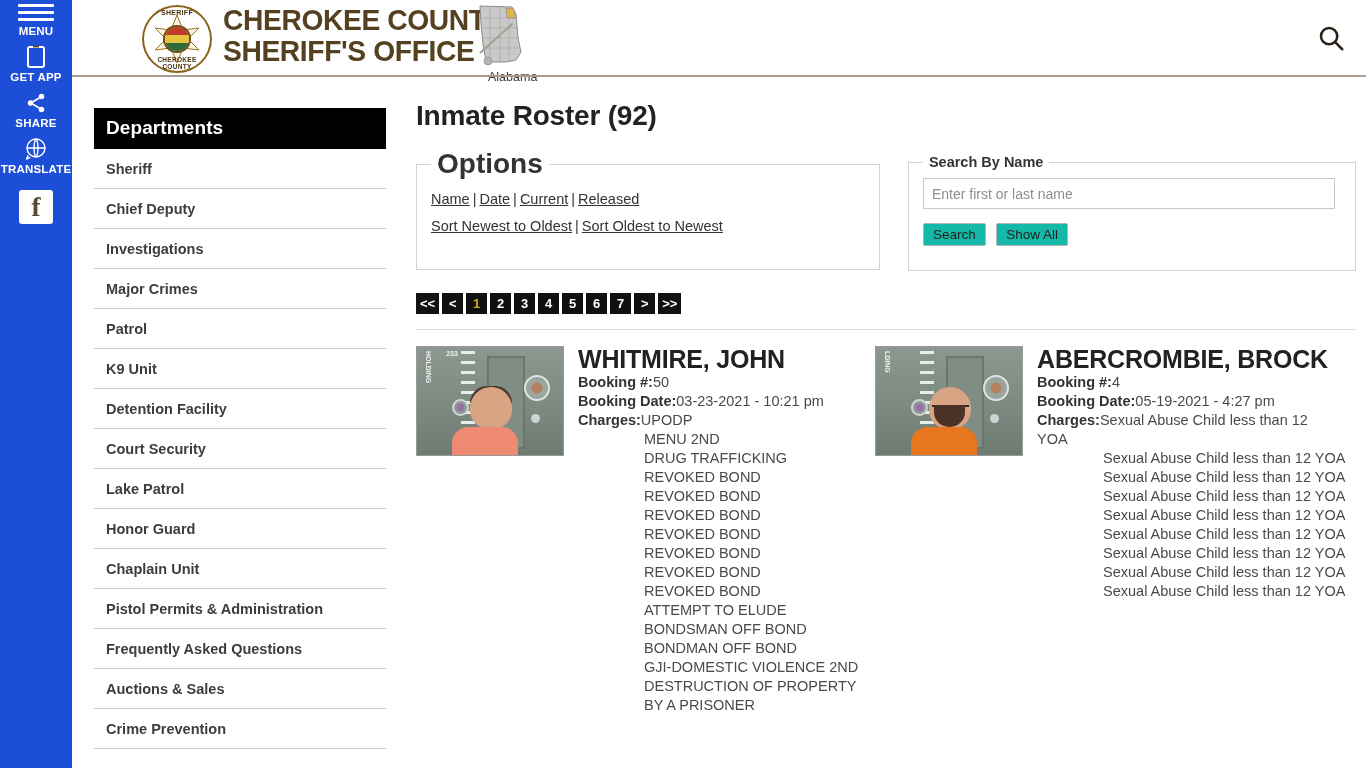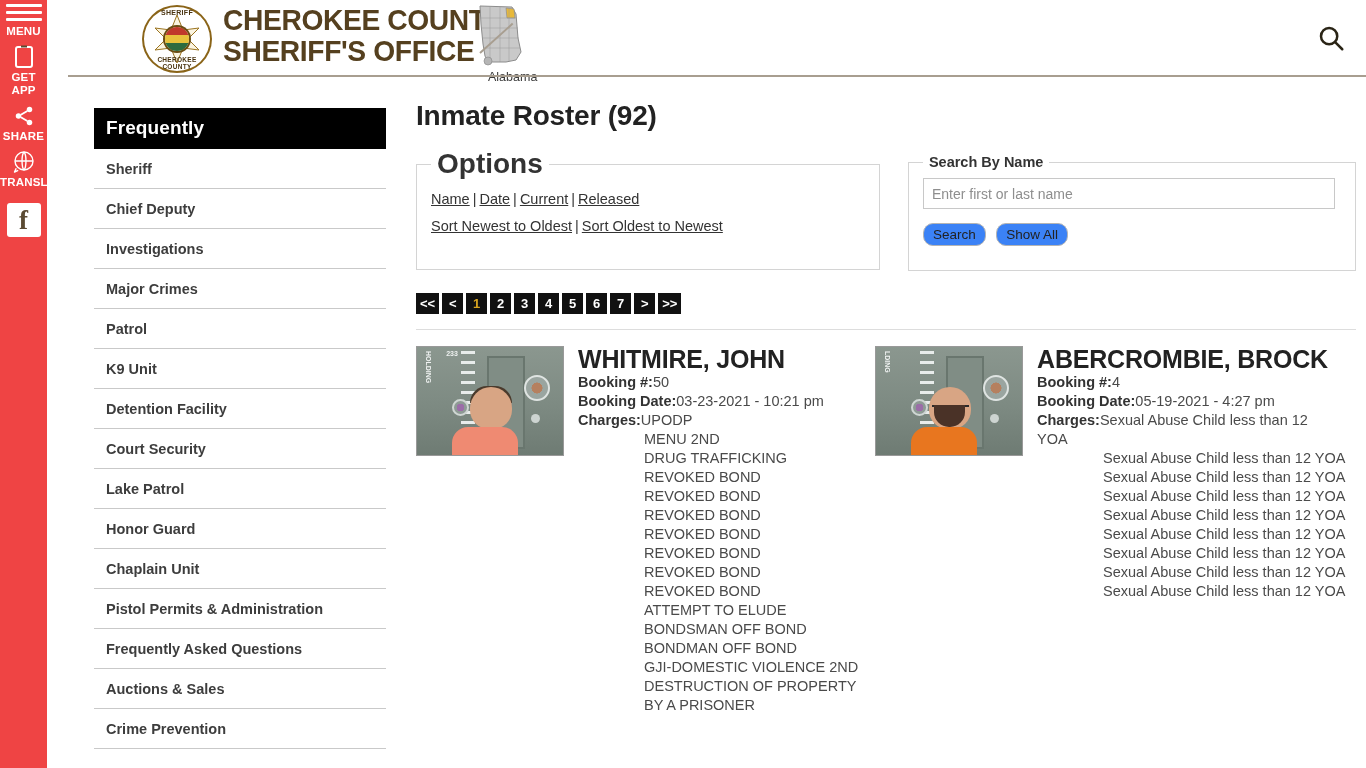--- a/index.html
+++ b/index.html
@@ -6,22 +6,22 @@
   html, body {
     width: 1366px; height: 768px;
     overflow: hidden;
     background: #ffffff;
     font-family: "Liberation Sans", sans-serif;
   }
 
   
   .rail {
     position: absolute; left: 0; top: 0;
-    width: 47px; height: 768px;
-    background: #ef4444;
+    width: 72px; height: 768px;
+    background: #1d4ed8;
     color: #ffffff;
     text-align: center;
     z-index: 30;
   }
   .rail-item { margin-top: 6px; cursor: pointer; }
   .rail-item:first-child { margin-top: 4px; }
   .rail-label {
     font-size: 11.5px;
     font-weight: bold;
     letter-spacing: .2px;
@@ -148,23 +148,23 @@
     width: 412px; height: 31px;
     border: 1px solid #c8c8c8;
     font-size: 14px; padding: 0 8px; color: #333;
     margin-top: 2px;
   }
   .name-input::placeholder { color: #8e8e8e; }
   .btnrow { margin-top: 14px; }
   .gbtn {
     font-family: "Liberation Sans", sans-serif;
     font-size: 13.5px; color: #222;
-    background: #3b82f6;
+    background: #14b8a6;
     border: 1px solid #b4b4b4;
-    border-radius: 10px;
+    border-radius: 2px;
     padding: 3px 9px; cursor: pointer;
     margin-right: 6px;
   }
 
   
   .pager { margin-top: 22px; display: flex; gap: 3px; }
   .pg {
     background: #111111; color: #ffffff;
     min-width: 21px; height: 21px;
     font-size: 13px; font-weight: bold;
@@ -336,21 +336,21 @@
     <svg width="30" height="30" viewBox="0 0 24 24" fill="none" stroke="#2a2416" stroke-width="2">
       <circle cx="10.5" cy="10.5" r="6.5"></circle>
         <path d="M15.5 15.5L21 21" stroke-linecap="round"></path>
     </svg>
   </div>
 </div>
 <div class="header-rule"></div>
 <div class="header-slash"></div>
 
 <div class="dept">
-  <div class="dept-head">Frequently</div>
+  <div class="dept-head">Departments</div>
   <div id="dept-list">
       <div class="dept-item"><span>Sheriff</span></div>
       <div class="dept-item"><span>Chief Deputy</span></div>
       <div class="dept-item"><span>Investigations</span></div>
       <div class="dept-item"><span>Major Crimes</span></div>
       <div class="dept-item"><span>Patrol</span></div>
       <div class="dept-item"><span>K9 Unit</span></div>
       <div class="dept-item"><span>Detention Facility</span></div>
       <div class="dept-item"><span>Court Security</span></div>
       <div class="dept-item"><span>Lake Patrol</span></div>

